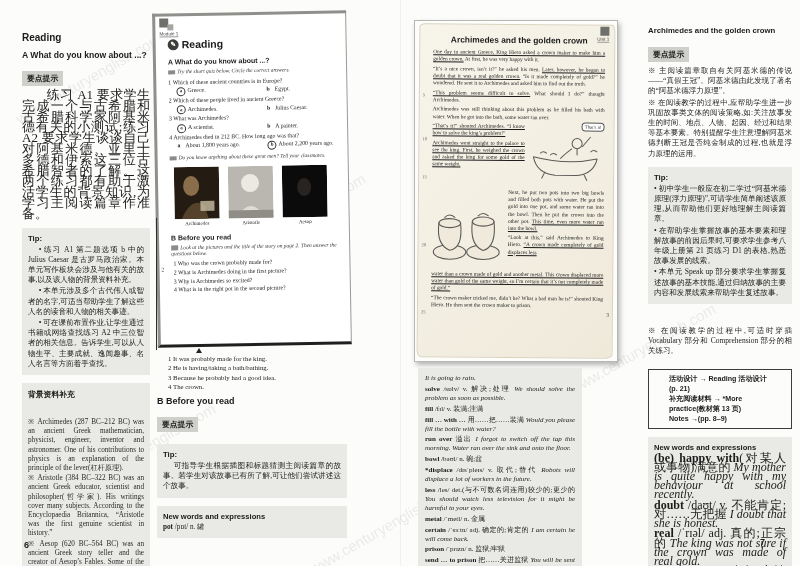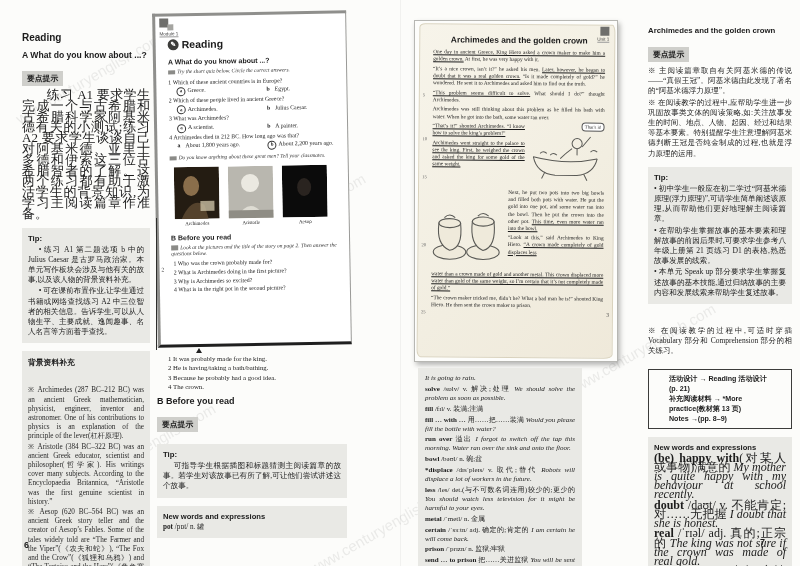--- a/index.html
+++ b/index.html
@@ -121,20 +121,21 @@
 
   <div class="col1">
     <div class="h-main">Reading</div>
     <div class="h-sub">A   What do you know about ...?</div>
     <span class="kp-label">要点提示</span>
     <div class="cn ind">练习 A1 要求学生完成一个与古希腊和古希腊科学家阿基米德有关的小测试;练习 A2 要求学生谈谈自己对阿基米德、亚里士多德和伊索这三位古希腊智者的了解。这两个练习都有助于激活学生的背景知识,为学习主阅读篇章作准备。</div>
 
     <div class="graybox">
       <div class="tip-label">Tip:</div>
       <div class="tipitem">• 练习 A1 第二题选项 b 中的 Julius Caesar 是古罗马政治家。本单元写作板块会涉及与他有关的故事,以及该人物的背景资料补充。</div>
+      <div class="tipitem">• 本单元涉及多个古代伟人或智者的名字,可适当帮助学生了解这些人名的读音和人物的相关事迹。</div>
       <div class="tipitem">• 可在课前布置作业,让学生通过书籍或网络查找练习 A2 中三位智者的相关信息。告诉学生,可以从人物生平、主要成就、逸闻趣事、名人名言等方面着手查找。</div>
     </div>
 
     <div class="graybox">
       <div class="bg-label">背景资料补充</div>
       <div class="bgitem">※ Archimedes (287 BC–212 BC) was an ancient Greek mathematician, physicist, engineer, inventor and astronomer. One of his contributions to physics is an explanation of the principle of the lever(杠杆原理).</div>
       <div class="bgitem">※ Aristotle (384 BC–322 BC) was an ancient Greek educator, scientist and philosopher(哲学家). His writings cover many subjects. According to the Encyclopaedia Britannica, “Aristotle was the first genuine scientist in history.”</div>
       <div class="bgitem">※ Aesop (620 BC–564 BC) was an ancient Greek story teller and the creator of Aesop’s Fables. Some of the tales widely told are “The Farmer and the Viper”(《农夫和蛇》), “The Fox and the Crow”(《狐狸和乌鸦》) and “The Tortoise and the Hare”(《龟兔赛跑》).</div>
     </div>
   </div>

